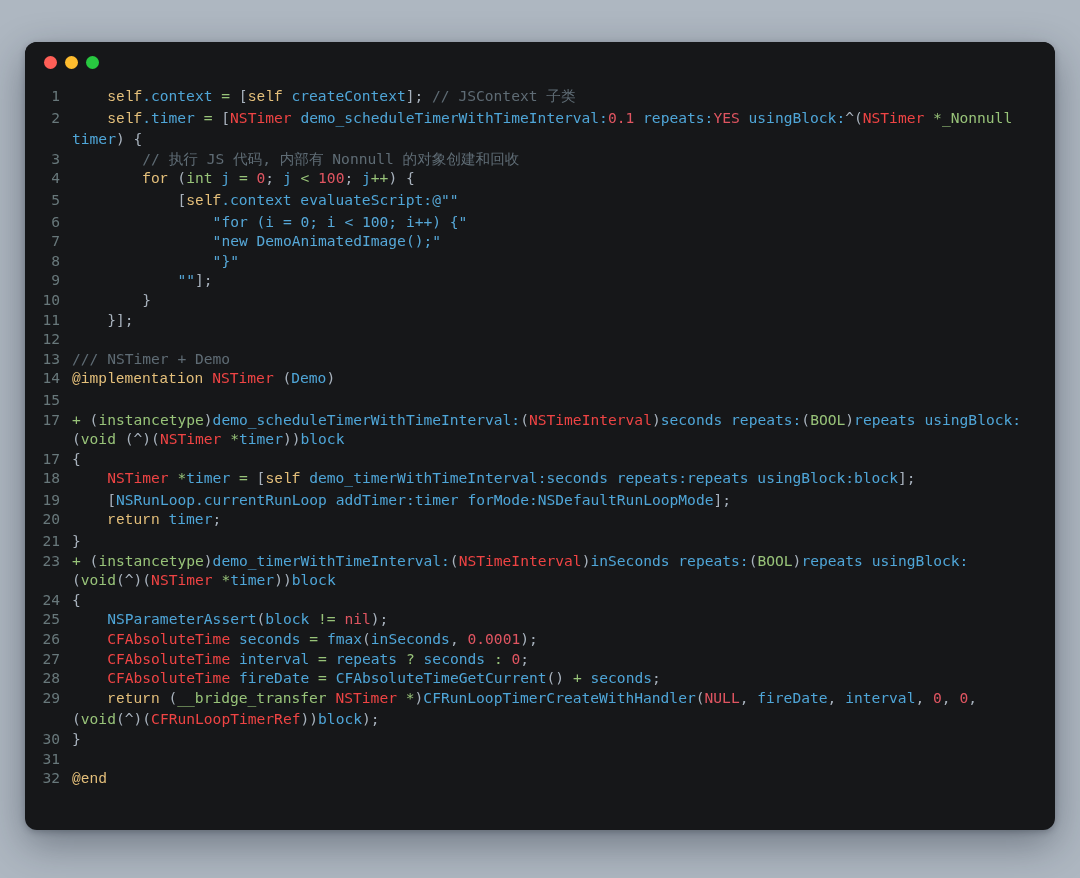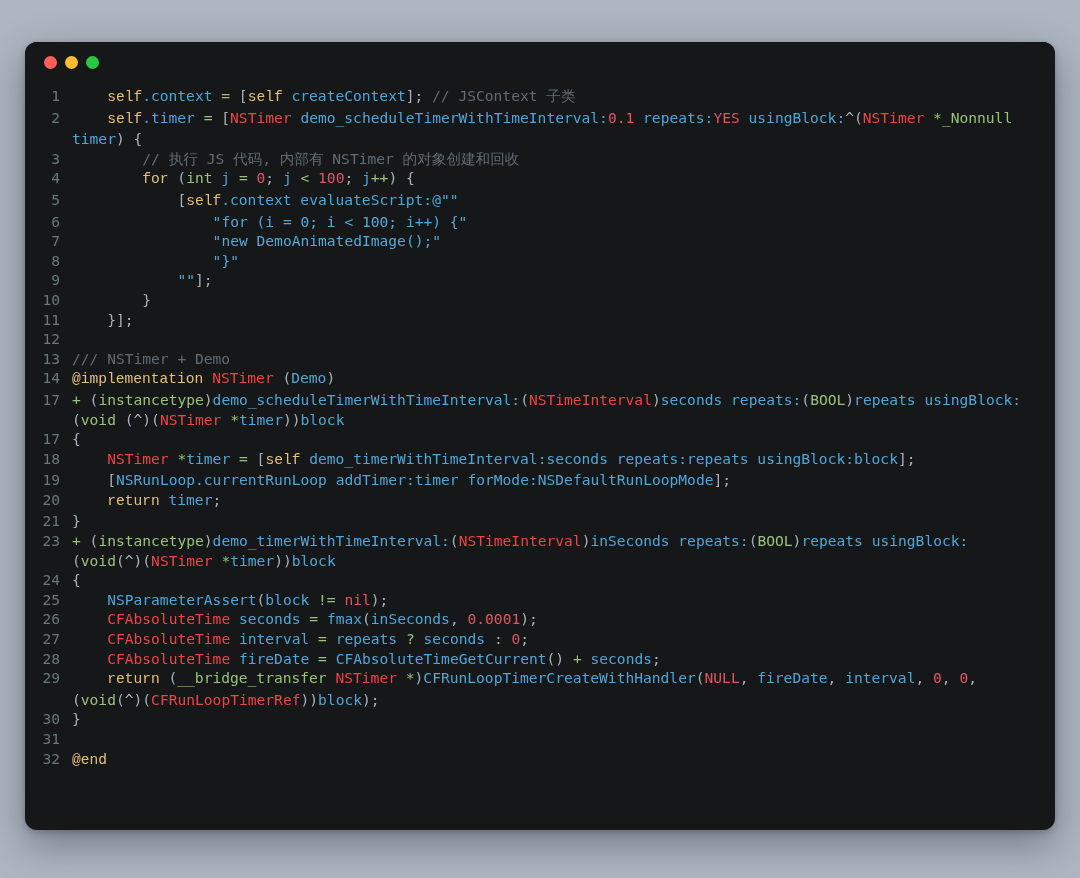--- a/index.html
+++ b/index.html
@@ -100,21 +100,21 @@
       <div class="line">
         <div class="gutter">1</div>
         <div class="code"><span class="pun">    </span><span class="kw">self</span><span class="id">.context</span><span class="pun"> </span><span class="grn">=</span><span class="pun"> [</span><span class="kw">self</span><span class="pun"> </span><span class="id">createContext</span><span class="pun">]; </span><span class="cmt">// JSContext 子类</span></div>
       </div>
       <div class="line">
         <div class="gutter">2</div>
         <div class="code"><span class="pun">    </span><span class="kw">self</span><span class="id">.timer</span><span class="pun"> </span><span class="grn">=</span><span class="pun"> [</span><span class="type">NSTimer</span><span class="pun"> </span><span class="id">demo_scheduleTimerWithTimeInterval:</span><span class="num">0.1</span><span class="pun"> </span><span class="id">repeats:</span><span class="num">YES</span><span class="pun"> </span><span class="id">usingBlock:</span><span class="pun">^(</span><span class="type">NSTimer</span><span class="pun"> </span><span class="grn">*</span><span class="grn">_Nonnull</span><span class="pun"> </span><span class="id">timer</span><span class="pun">) {</span></div>
       </div>
       <div class="line">
         <div class="gutter">3</div>
-        <div class="code"><span class="pun">        </span><span class="cmt">// 执行 JS 代码, 内部有 NSTimer 的对象创建和回收</span></div>
+        <div class="code"><span class="pun">        </span><span class="cmt">// 执行 JS 代码, 内部有 Nonnull 的对象创建和回收</span></div>
       </div>
       <div class="line">
         <div class="gutter">4</div>
         <div class="code"><span class="pun">        </span><span class="kw">for</span><span class="pun"> (</span><span class="grn">int</span><span class="pun"> </span><span class="id">j</span><span class="pun"> </span><span class="grn">=</span><span class="pun"> </span><span class="num">0</span><span class="pun">; </span><span class="id">j</span><span class="pun"> </span><span class="grn">&lt;</span><span class="pun"> </span><span class="num">100</span><span class="pun">; </span><span class="id">j</span><span class="grn">++</span><span class="pun">) {</span></div>
       </div>
       <div class="line">
         <div class="gutter">5</div>
         <div class="code"><span class="pun">            [</span><span class="kw">self</span><span class="id">.context</span><span class="pun"> </span><span class="id">evaluateScript:</span><span class="str">@""</span></div>
       </div>
       <div class="line">
@@ -147,20 +147,24 @@
       </div>
       <div class="line">
         <div class="gutter">13</div>
         <div class="code"><span class="cmt">/// NSTimer + Demo</span></div>
       </div>
       <div class="line">
         <div class="gutter">14</div>
         <div class="code"><span class="kw">@implementation</span><span class="pun"> </span><span class="type">NSTimer</span><span class="pun"> (</span><span class="id">Demo</span><span class="pun">)</span></div>
       </div>
       <div class="line">
+        <div class="gutter">15</div>
+        <div class="code">&nbsp;</div>
+      </div>
+      <div class="line">
         <div class="gutter">17</div>
         <div class="code"><span class="grn">+</span><span class="pun"> (</span><span class="grn">instancetype</span><span class="pun">)</span><span class="id">demo_scheduleTimerWithTimeInterval:</span><span class="pun">(</span><span class="type">NSTimeInterval</span><span class="pun">)</span><span class="id">seconds</span><span class="pun"> </span><span class="id">repeats:</span><span class="pun">(</span><span class="grn">BOOL</span><span class="pun">)</span><span class="id">repeats</span><span class="pun"> </span><span class="id">usingBlock:</span><span class="pun">(</span><span class="grn">void</span><span class="pun"> (^)(</span><span class="type">NSTimer</span><span class="pun"> </span><span class="grn">*</span><span class="id">timer</span><span class="pun">))</span><span class="id">block</span></div>
       </div>
       <div class="line">
         <div class="gutter">17</div>
         <div class="code"><span class="pun">{</span></div>
       </div>
       <div class="line">
         <div class="gutter">18</div>
         <div class="code"><span class="pun">    </span><span class="type">NSTimer</span><span class="pun"> </span><span class="grn">*</span><span class="id">timer</span><span class="pun"> </span><span class="grn">=</span><span class="pun"> [</span><span class="kw">self</span><span class="pun"> </span><span class="id">demo_timerWithTimeInterval:</span><span class="id">seconds</span><span class="pun"> </span><span class="id">repeats:</span><span class="id">repeats</span><span class="pun"> </span><span class="id">usingBlock:</span><span class="id">block</span><span class="pun">];</span></div>

